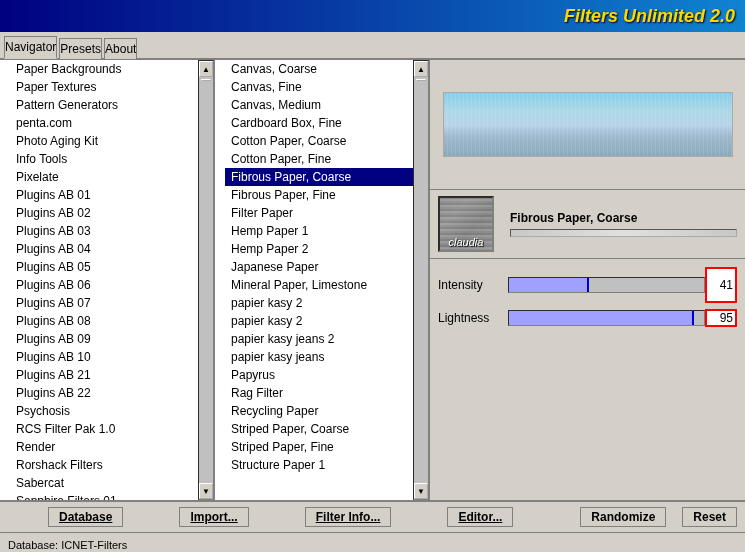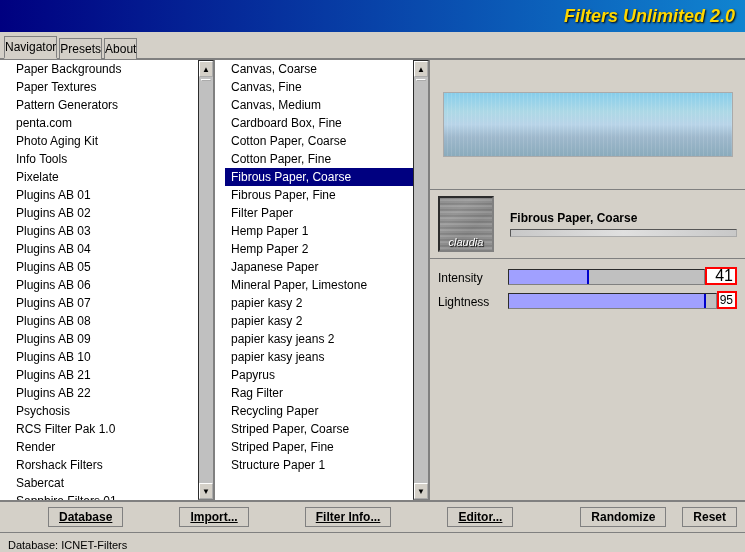--- a/index.html
+++ b/index.html
@@ -152,21 +152,21 @@
       font-style: italic;
     }
 
     .params-area {
       padding: 8px;
       flex: 1;
     }
 
     .param-row {
       display: flex;
-      align-items: flex-end;
+      align-items: center;
       margin-bottom: 6px;
     }
 
     .param-label {
       width: 70px;
       font-size: 12px;
     }
 
     .param-slider {
       flex: 1;
@@ -408,28 +408,28 @@
         <div style="margin-top:4px; height:8px; background: linear-gradient(to right, #c8c8c8, #e0e0e0, #c8c8c8); border:1px inset #aaa;"></div>
       </div>
     </div>
 
     <div class="params-area" id="params-area">
     <div class="param-row">
       <div class="param-label">Intensity</div>
       <div class="param-slider" style="flex:1; height:16px; background:#c0c0c0; border:1px inset #808080; position:relative;">
         <div style="width:41%; height:100%; background:#a0a0ff; border-right:2px solid #0000cc;"></div>
       </div>
-      <div class="param-value" style="width:32px; height:18px; border:2px solid #ff0000; background:white; font-size:16px; text-align:right; padding-right:2px; display:flex; align-items:center; justify-content:flex-end;">41</div>
+      <div class="param-value" style="width:32px; height:36px; border:2px solid #ff0000; background:white; font-size:12px; text-align:right; padding-right:2px; display:flex; align-items:center; justify-content:flex-end;">41</div>
     </div>
         <div class="param-row">
       <div class="param-label">Lightness</div>
       <div class="param-slider" style="flex:1; height:16px; background:#c0c0c0; border:1px inset #808080; position:relative;">
         <div style="width:95%; height:100%; background:#a0a0ff; border-right:2px solid #0000cc;"></div>
       </div>
-      <div class="param-value" style="width:20px; height:18px; border:2px solid #ff0000; background:white; font-size:12px; text-align:right; padding-right:2px; display:flex; align-items:center; justify-content:flex-end;">95</div>
+      <div class="param-value" style="width:32px; height:18px; border:2px solid #ff0000; background:white; font-size:12px; text-align:right; padding-right:2px; display:flex; align-items:center; justify-content:flex-end;">95</div>
     </div>
       </div>
   </div>
 </div>
 
 <div class="bottom-toolbar">
   <button class="toolbar-btn">Database</button>
   <button class="toolbar-btn">Import...</button>
   <button class="toolbar-btn">Filter Info...</button>
   <button class="toolbar-btn">Editor...</button>

